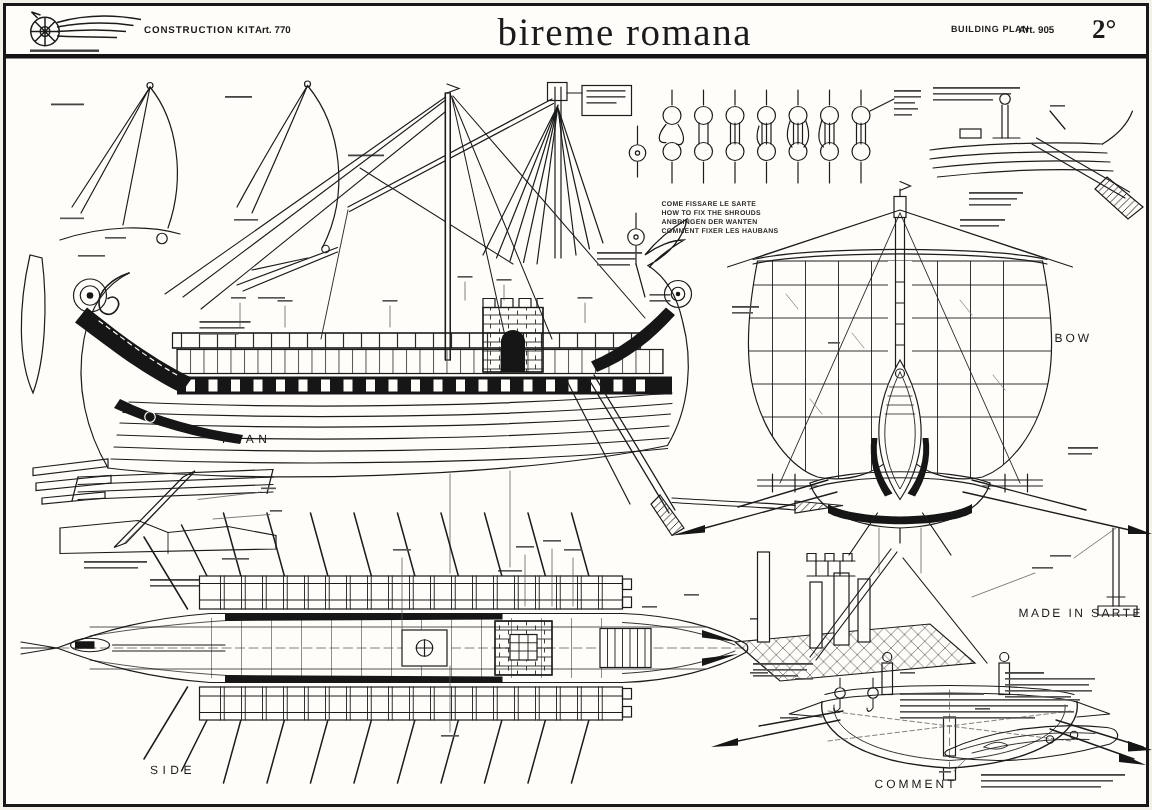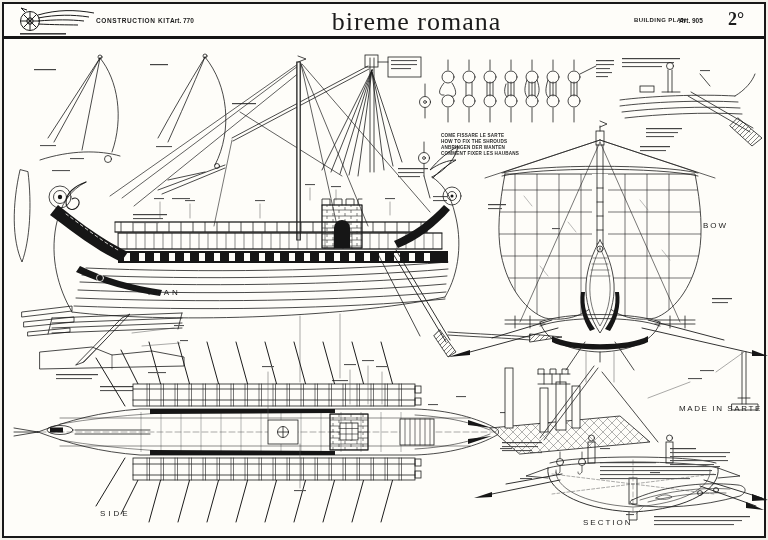--- a/index.html
+++ b/index.html
@@ -55,21 +55,21 @@
       <span class="title-sub">bireme romana</span>
     </div>
     <span class="hdr-item bplan-label">BUILDING PLAN</span>
     <span class="hdr-item art-right">Art. 905</span>
     <span class="hdr-item sheet-no">2°</span>
   </div>
 
   <span class="lbl lbl-side">PLAN</span>
   <span class="lbl lbl-plan">SIDE</span>
   <span class="lbl lbl-bow">BOW</span>
-  <span class="lbl lbl-section">SECTION</span>
+  <span class="lbl lbl-section">COMMENT</span>
   <span class="lbl lbl-madeinitaly">MADE IN SARTE</span>
 
   <div class="caption cap-shrouds">
     <div>COME FISSARE LE SARTE</div>
     <div>HOW TO FIX THE SHROUDS</div>
     <div>ANBRINGEN DER WANTEN</div>
     <div>COMMENT FIXER LES HAUBANS</div>
   </div>
 
   <svg class="art" viewBox="0 0 768 540">

